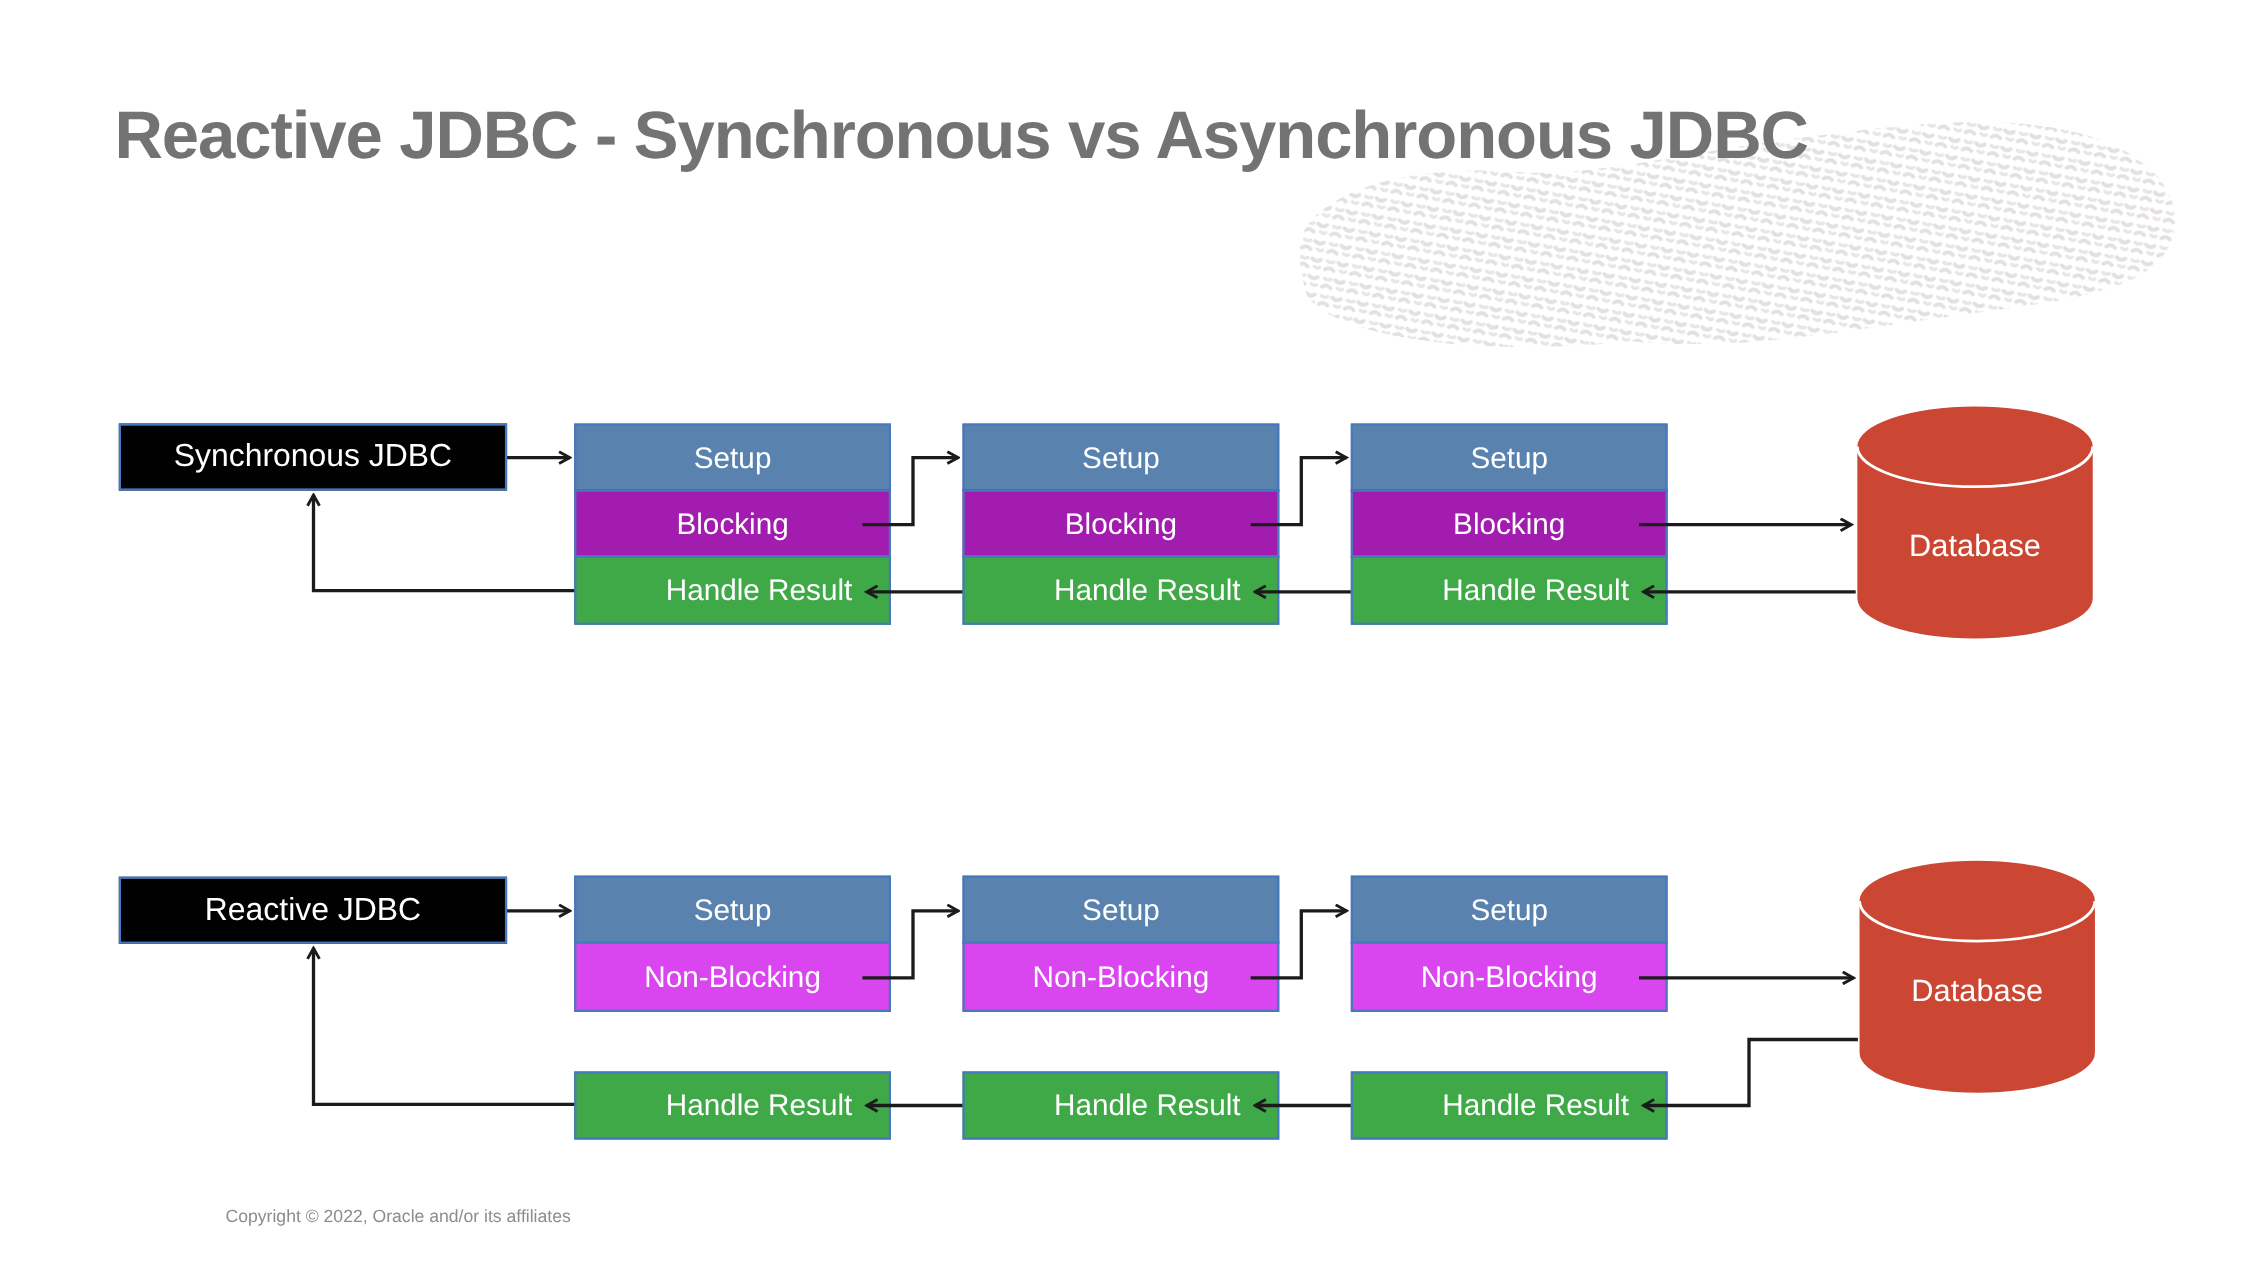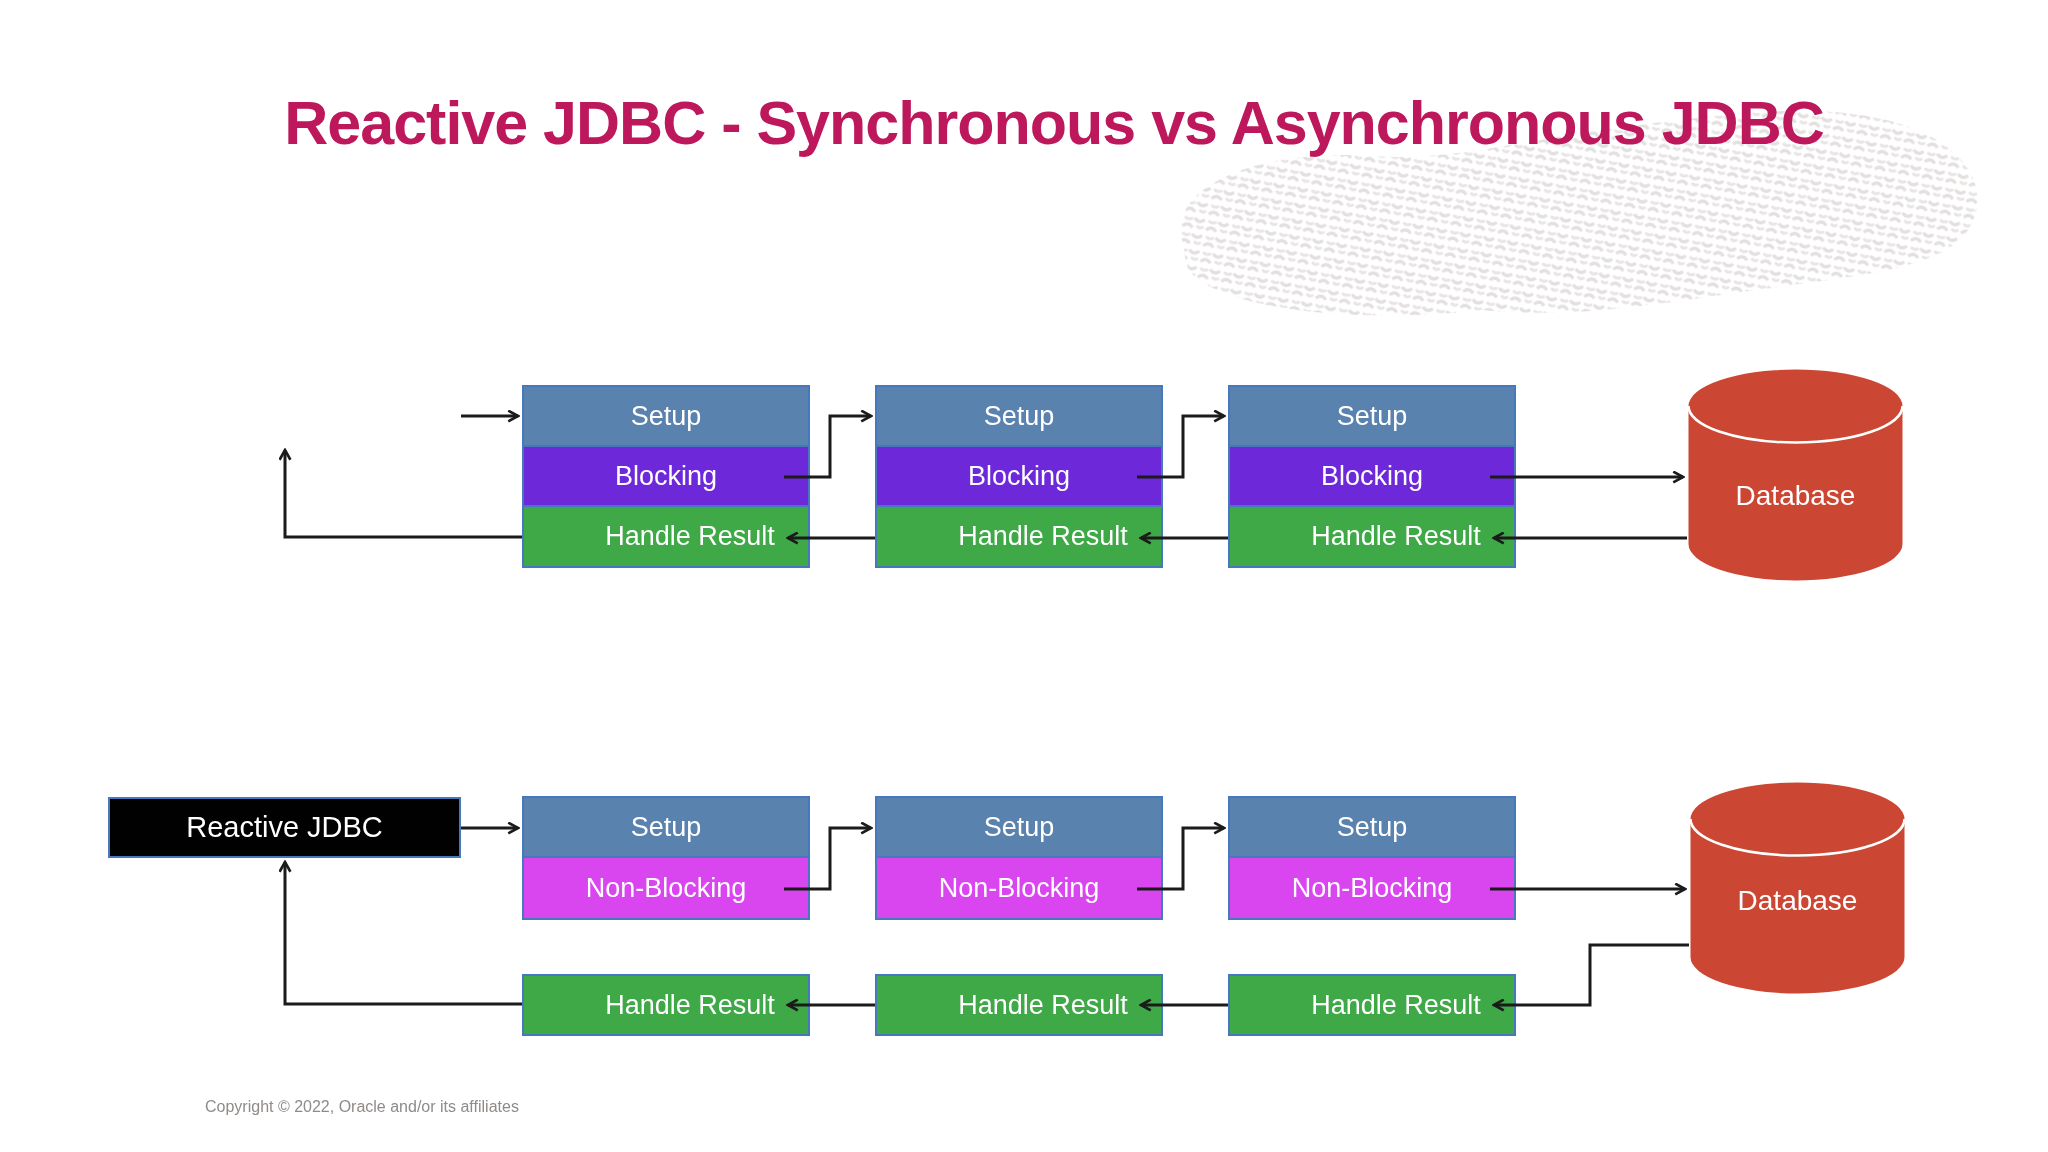--- a/index.html
+++ b/index.html
@@ -2,31 +2,31 @@
 <html><head>
 <meta charset="utf-8">
 <style>
   html,body{margin:0;padding:0;background:#ffffff;}
   .slide{
     position:relative;width:2048px;height:1152px;background:#ffffff;overflow:hidden;
     font-family:"Liberation Sans", sans-serif;
   }
   .title{
     position:absolute;left:104px;top:88px;width:1900px;
-    font-size:61px;font-weight:800;letter-spacing:-1px;color:#be185d;z-index:3;text-align:center;
+    font-size:61px;font-weight:800;letter-spacing:-1px;color:#737373;z-index:3;
   }
   .texture{position:absolute;left:1110px;top:78px;z-index:1;}
   .box{
     position:absolute;box-sizing:border-box;border:2px solid #4678bd;
     display:flex;align-items:center;justify-content:center;
     color:#ffffff;font-size:27px;line-height:1;z-index:4;
   }
   .label-box{background:#010101;font-size:29px;left:108px;width:353px;height:61px;}
   .setup{background:#5a82af;}
-  .blocking{background:#6d28d9;}
+  .blocking{background:#a21caf;}
   .nonblocking{background:#d946ef;}
   .result{background:#3fa847;padding-left:48px;}
   .col1{left:522px;} .col2{left:875px;} .col3{left:1228px;}
   .stage{width:288px;}
   
   .t-setup{top:385px;height:62px;}
   .t-block{top:445px;height:62px;}
   .t-result{top:505px;height:63px;}
   
   .b-setup{top:796px;height:62px;}
@@ -59,20 +59,21 @@
              C602,38 706,22 784,44
              C856,64 884,112 858,152
              C832,192 742,198 662,210
              C562,223 472,242 372,232
              C272,244 152,237 97,207
              C70,192 78,182 72,162 Z" fill="url(#fp)"></path>
   </svg>
 
   <div class="title">Reactive JDBC - Synchronous vs Asynchronous JDBC</div>
 
+  <div class="box label-box lab1">Synchronous JDBC</div>
 
   <div class="box setup    col1 stage t-setup">Setup</div>
   <div class="box blocking col1 stage t-block">Blocking</div>
   <div class="box result   col1 stage t-result">Handle Result</div>
 
   <div class="box setup    col2 stage t-setup">Setup</div>
   <div class="box blocking col2 stage t-block">Blocking</div>
   <div class="box result   col2 stage t-result">Handle Result</div>
 
   <div class="box setup    col3 stage t-setup">Setup</div>

